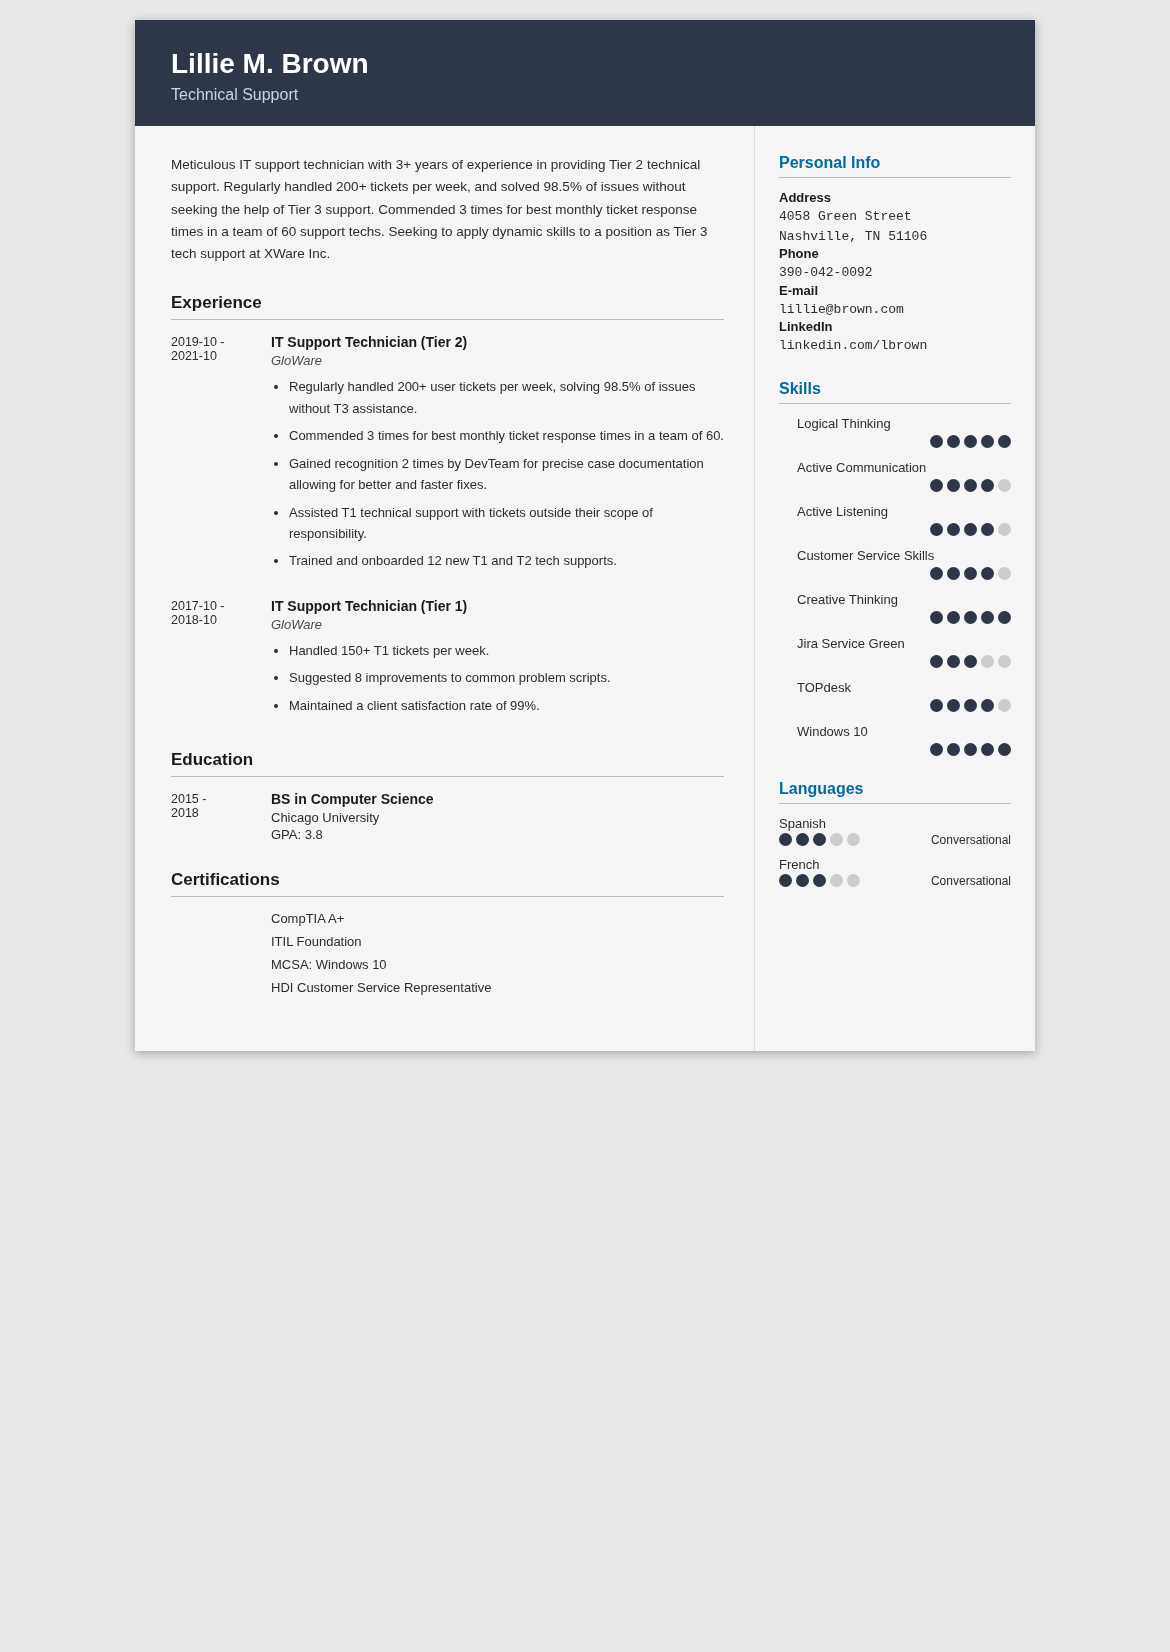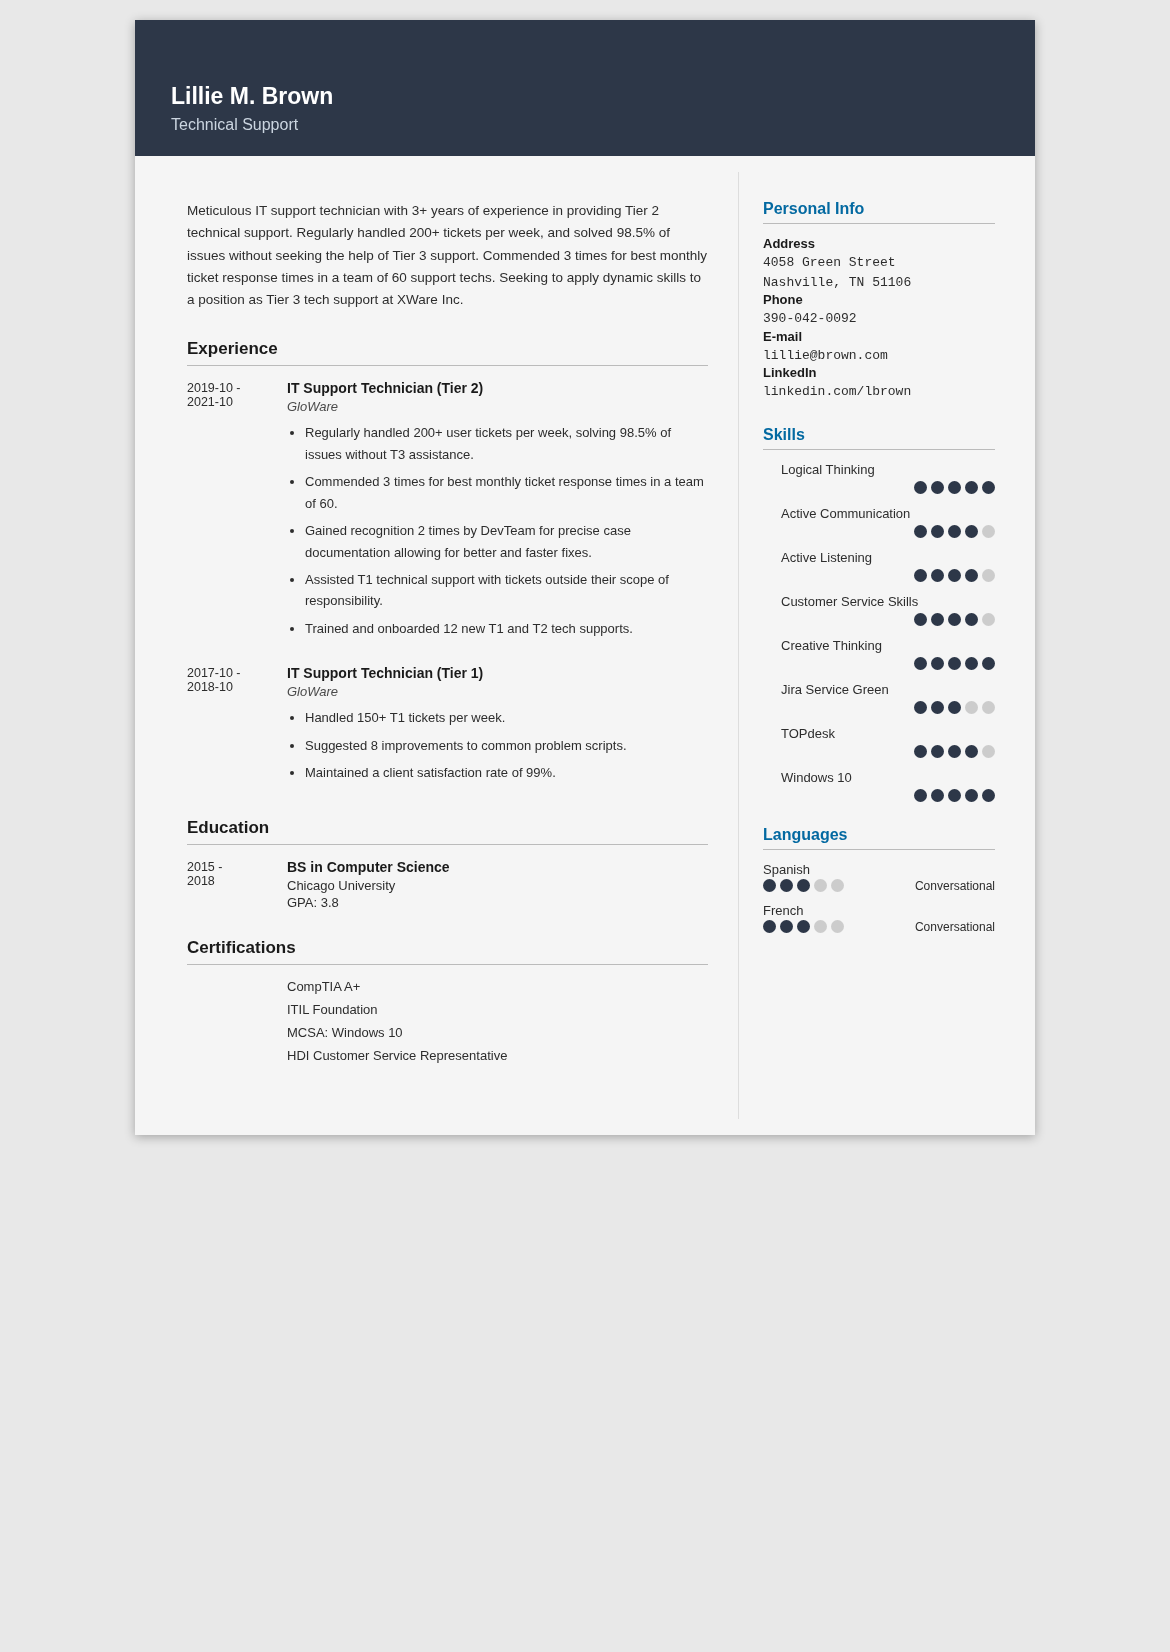--- a/index.html
+++ b/index.html
@@ -14,35 +14,34 @@
       width: 900px;
       background: #f5f5f5;
       box-shadow: 0 2px 10px rgba(0,0,0,0.3);
     }
     .header {
       background: #2d3748;
       color: white;
       padding: 28px 36px 22px 36px;
     }
     .header-name {
-      font-size: 23px;
+      font-size: 28px;
       font-weight: bold;
       font-family: Arial, sans-serif;
       margin-bottom: 6px;
-      margin-top: 35px;
     }
     .header-title {
       font-size: 16px;
       font-family: Arial, sans-serif;
       font-weight: normal;
       color: #cbd5e0;
     }
     .body {
       display: flex;
-      padding: 16px;
+      padding: 0;
     }
     .main {
       flex: 1;
       padding: 28px 30px 28px 36px;
       border-right: 1px solid #ddd;
     }
     .sidebar {
       width: 280px;
       padding: 28px 24px;
       background: #f5f5f5;

